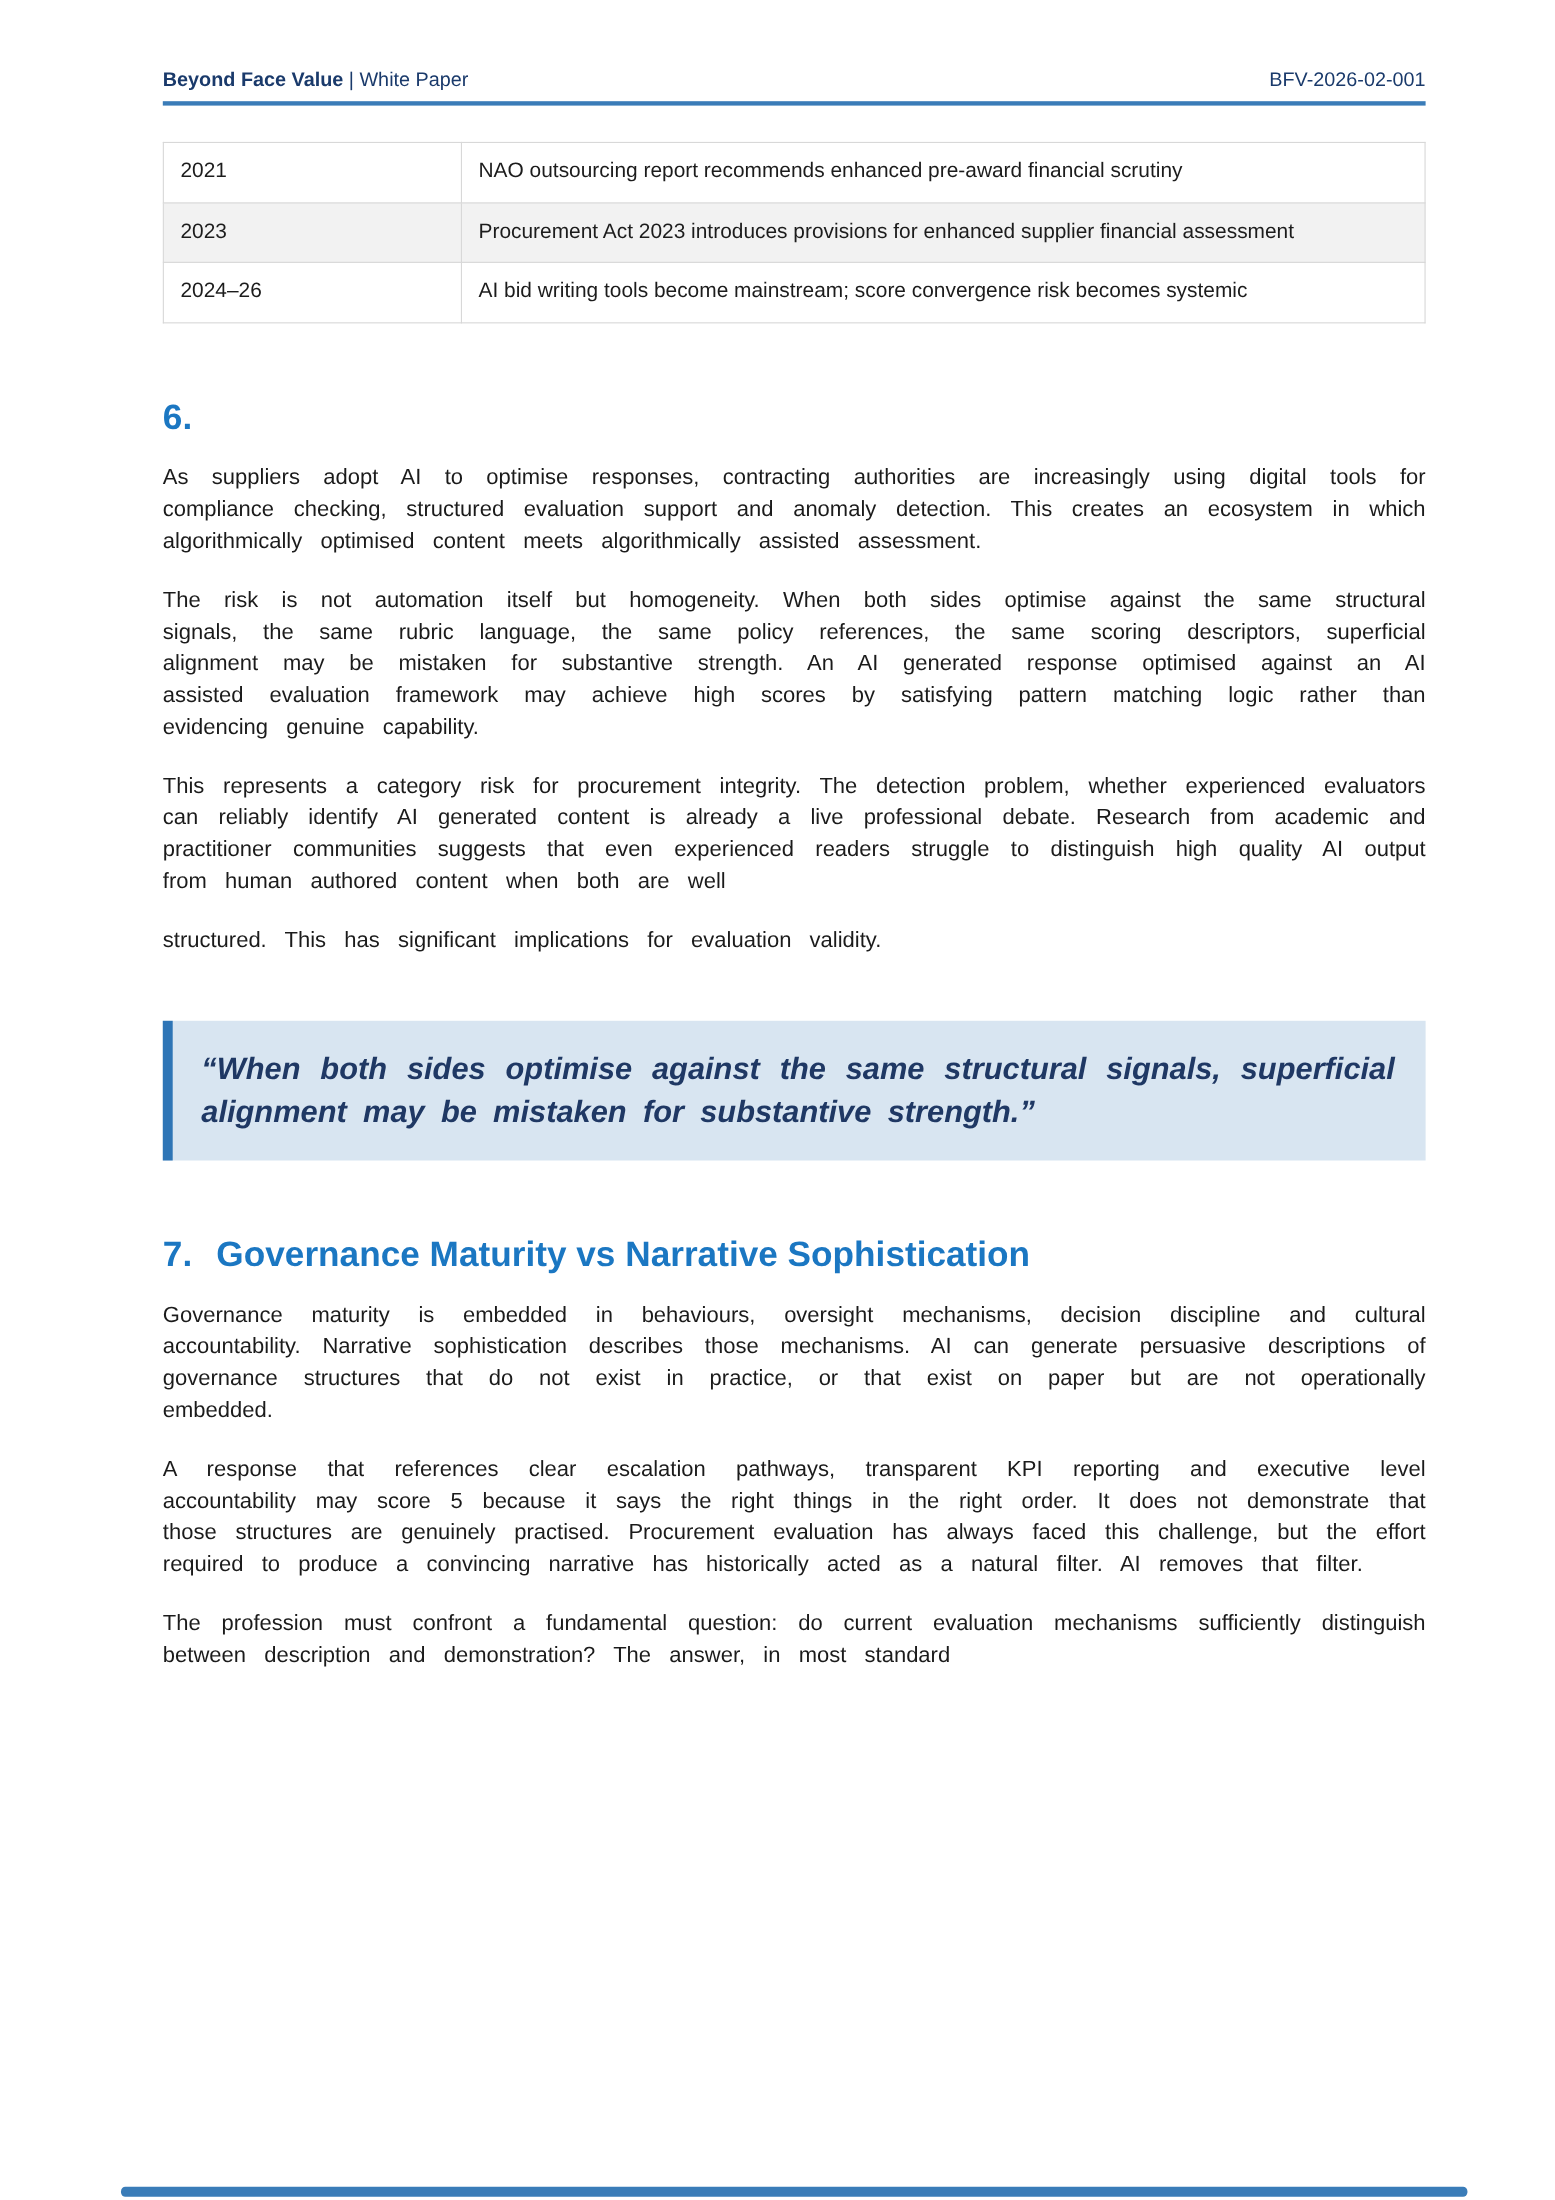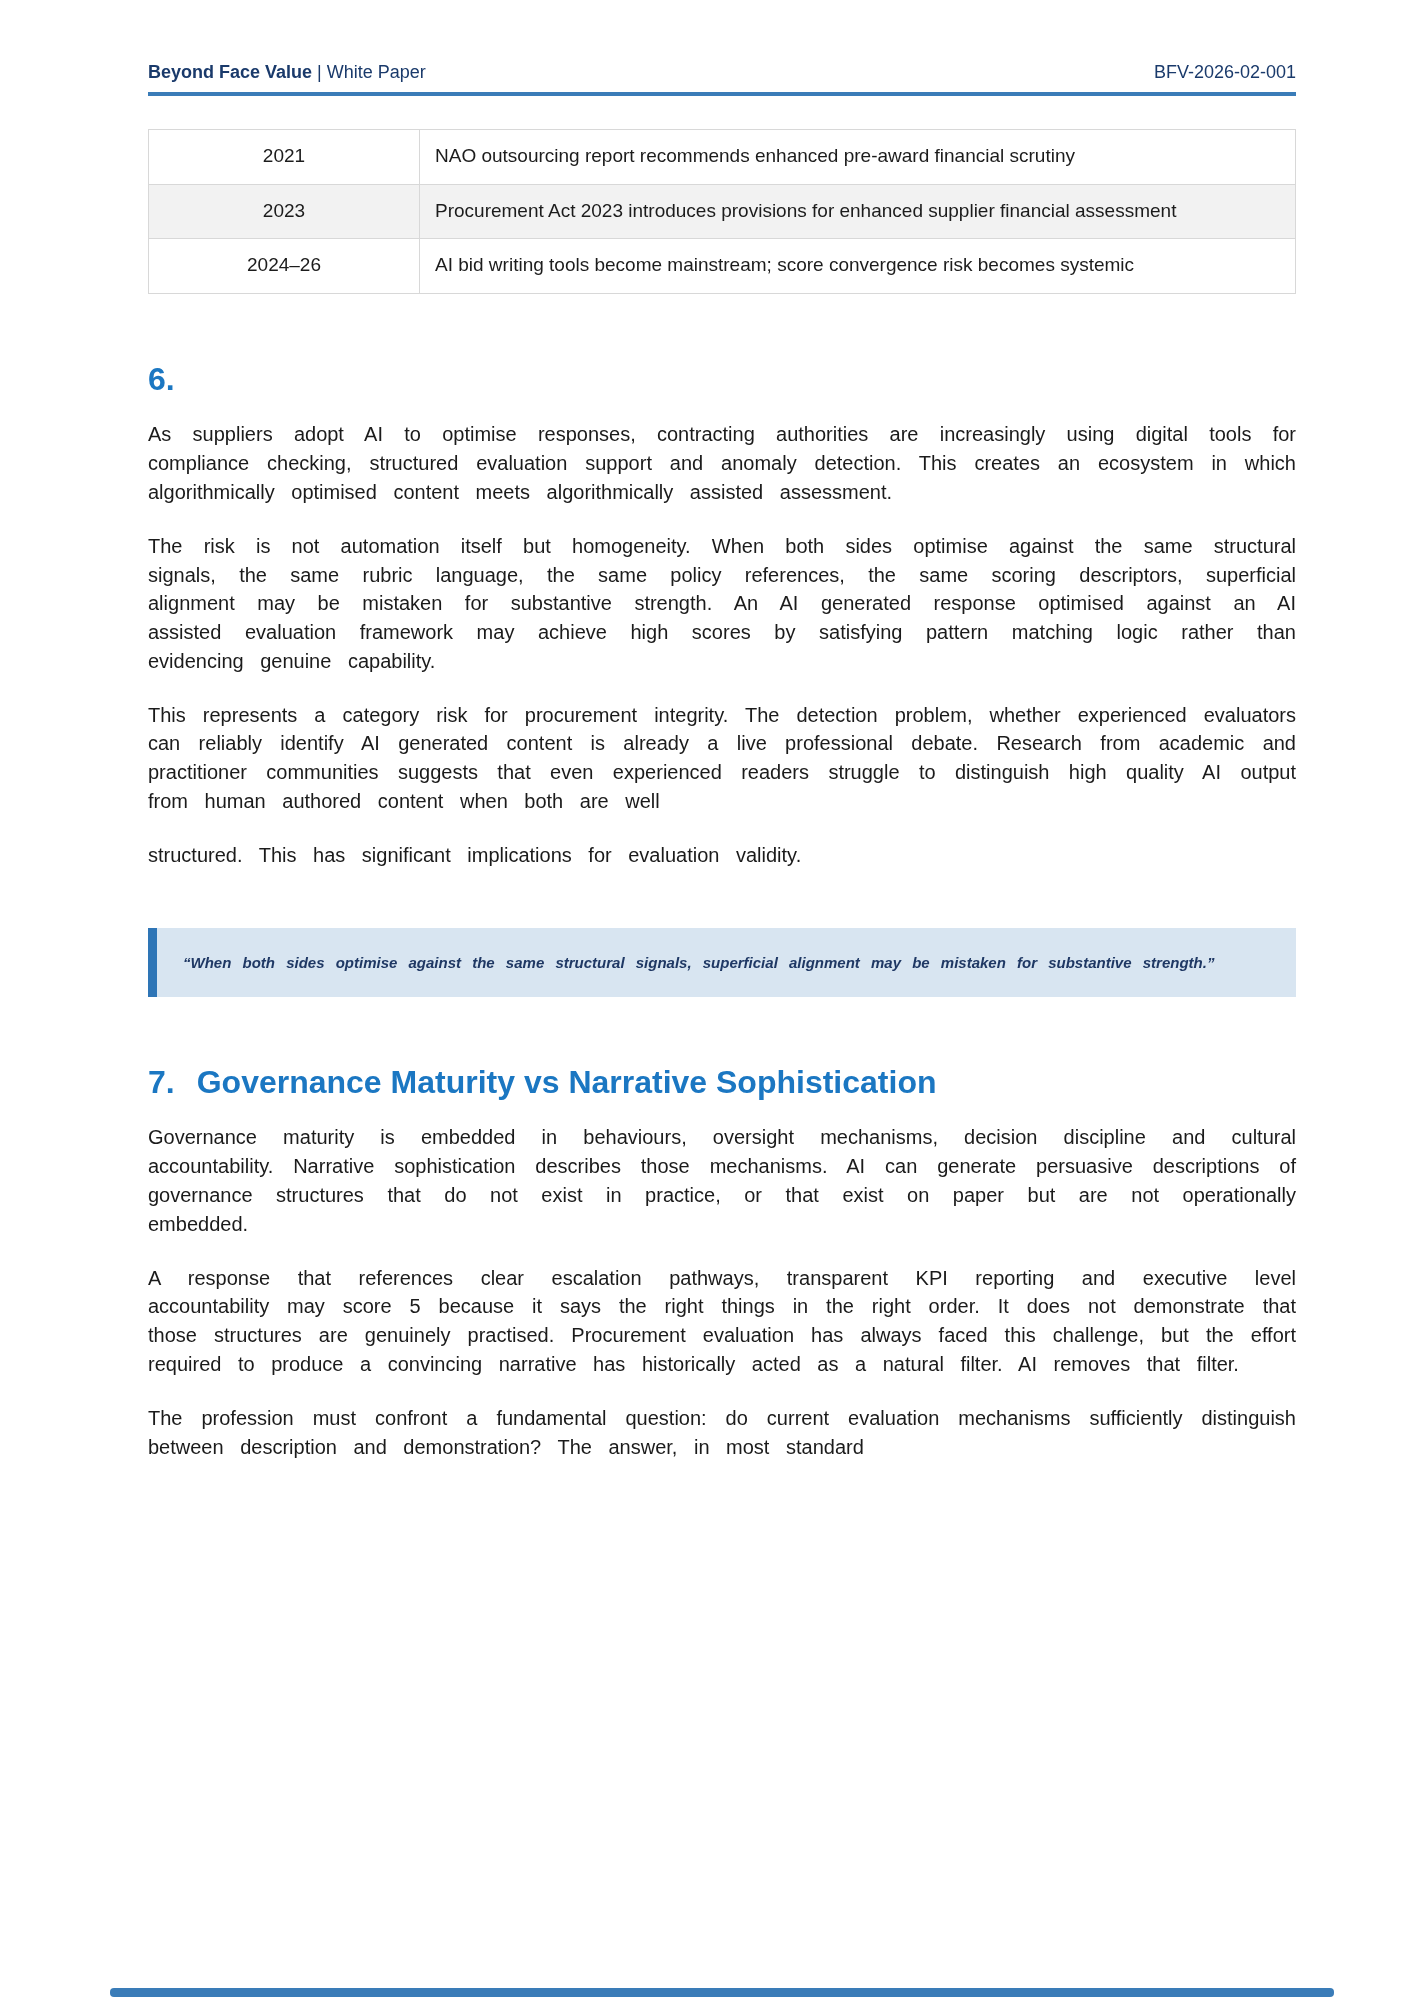--- a/index.html
+++ b/index.html
@@ -41,21 +41,21 @@
     margin-top: 33px;
     font-size: 19px;
     color: #1c1c1c;
   }
   table.timeline td {
     border: 1px solid #d8d8d8;
     padding: 13px 15px 15px 15px;
     vertical-align: top;
     line-height: 1.35;
   }
-  table.timeline td.year { width: 240px; text-align: center; }
+  table.timeline td.year { width: 240px; }
   table.timeline tr.alt { background: #f2f2f2; }
 
   
   h2.section-heading {
     display: flex;
     gap: 22px;
     color: #1B77C2;
     font-size: 32px;
     font-weight: bold;
     line-height: 1.2;
@@ -74,21 +74,21 @@
 
   
   .pull-quote {
     margin: 58px 0 34px 0;
     background: #D8E5F1;
     border-left: 9px solid #2E75B6;
     padding: 24px 28px 24px 26px;
     color: #1F3864;
     font-weight: bold;
     font-style: italic;
-    font-size: 15px;
+    font-size: 28px;
     line-height: 1.42;
     text-align: justify;
     word-spacing: 7px;
   }
 
   
   .footer {
     position: absolute;
     left: 133px;
     top: 1889px;

